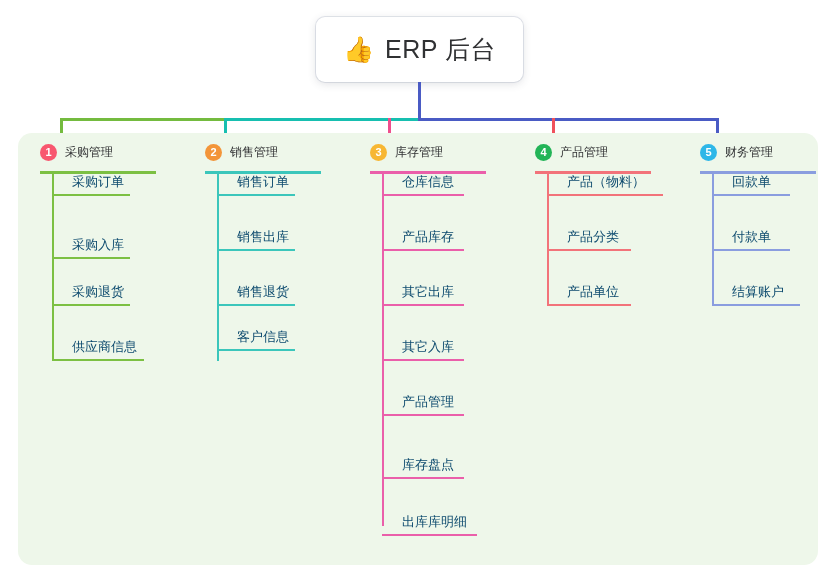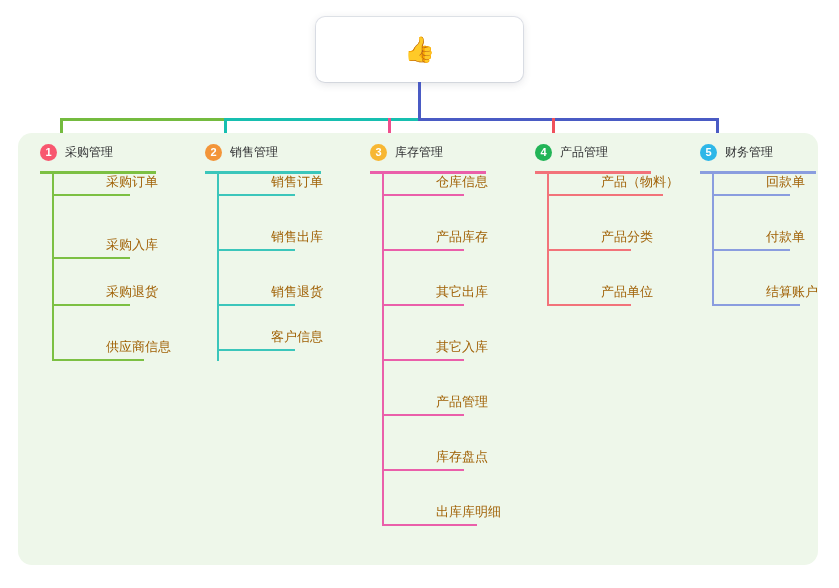--- a/index.html
+++ b/index.html
@@ -56,32 +56,33 @@
     color:#ffffff;font-size:11px;line-height:1;font-weight:700;
     flex:0 0 auto;
   }
   .col-title{font-size:12px;color:#303133;}
   .head-rule{position:absolute;height:3px;left:0;top:38px;}
   .spine{position:absolute;width:2px;left:12px;top:40px;}
 
   .item{position:absolute;left:12px;}
   .item-label{
     position:absolute;left:20px;bottom:5px;
-    font-size:13px;color:#a16207;white-space:nowrap;margin-left:34px;
+    font-size:13px;color:#0c4a6e;white-space:nowrap;
   }
   .item-rule{position:absolute;left:0;bottom:0;height:2px;}
 </style>
 </head>
 <body>
 
 <div id="canvas">
 
   <div class="root-card">
     <div class="root-inner">
       <span class="thumb-icon">👍</span>
+      <span class="root-title">ERP 后台</span>
     </div>
   </div>
 
   <div id="connectors" class="conn" style="left:0;top:0;width:839px;height:145px;">
       <div class="v-stem" style="left: 418px; top: 82px; height: 39px; background: rgb(74, 91, 196);"></div>
       <div class="h-seg" style="left: 60px; top: 118px; width: 167px; background: rgb(116, 187, 63);"></div>
       <div class="h-seg" style="left: 224px; top: 118px; width: 197px; background: rgb(23, 191, 176);"></div>
       <div class="h-seg" style="left: 418px; top: 118px; width: 301px; background: rgb(74, 91, 196);"></div>
       <div class="drop" style="left: 60px; top: 118px; height: 26px; background: rgb(116, 187, 63);"></div>
       <div class="drop" style="left: 224px; top: 118px; height: 26px; background: rgb(23, 191, 176);"></div>
@@ -160,25 +161,25 @@
             <div class="item-rule" style="width: 82px; background: rgb(234, 95, 170);"></div>
           </div>
           <div class="item" style="top: 202px; width: 82px; height: 26px;">
             <span class="item-label">其它入库</span>
             <div class="item-rule" style="width: 82px; background: rgb(234, 95, 170);"></div>
           </div>
           <div class="item" style="top: 257px; width: 82px; height: 26px;">
             <span class="item-label">产品管理</span>
             <div class="item-rule" style="width: 82px; background: rgb(234, 95, 170);"></div>
           </div>
-          <div class="item" style="top: 312px; width: 82px; height: 26px;">
+          <div class="item" style="top: 320px; width: 82px; height: 26px;">
             <span class="item-label">库存盘点</span>
             <div class="item-rule" style="width: 82px; background: rgb(234, 95, 170);"></div>
           </div>
-          <div class="item" style="top: 367px; width: 95px; height: 26px; padding-left: 46px;">
+          <div class="item" style="top: 377px; width: 95px; height: 26px; padding-left: 46px;">
             <span class="item-label">出库库明细</span>
             <div class="item-rule" style="width: 95px; background: rgb(234, 95, 170);"></div>
           </div>
         </div>
         <div class="col" style="left: 517px; width: 116px;">
           <div class="col-head">
             <span class="badge" style="background: rgb(34, 180, 87);">4</span>
             <span class="col-title">产品管理</span>
           </div>
           <div class="head-rule" style="width: 116px; background: rgb(242, 115, 122);"></div>

